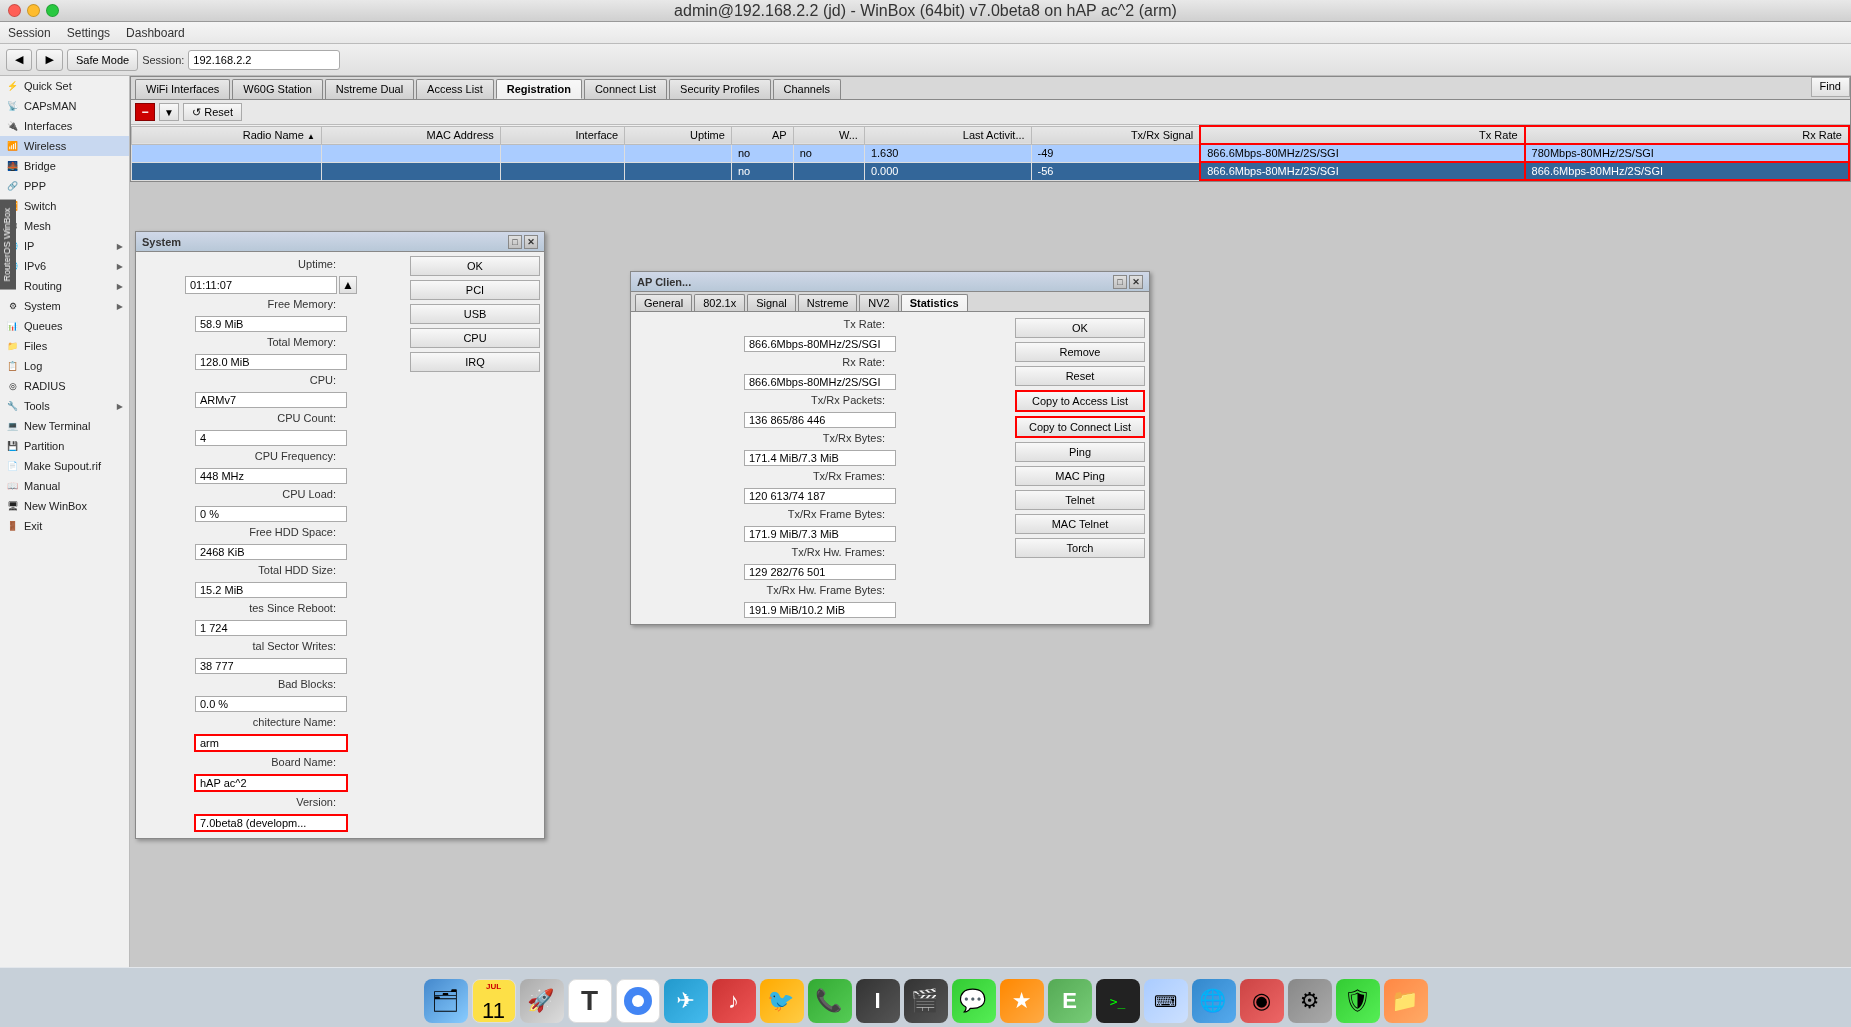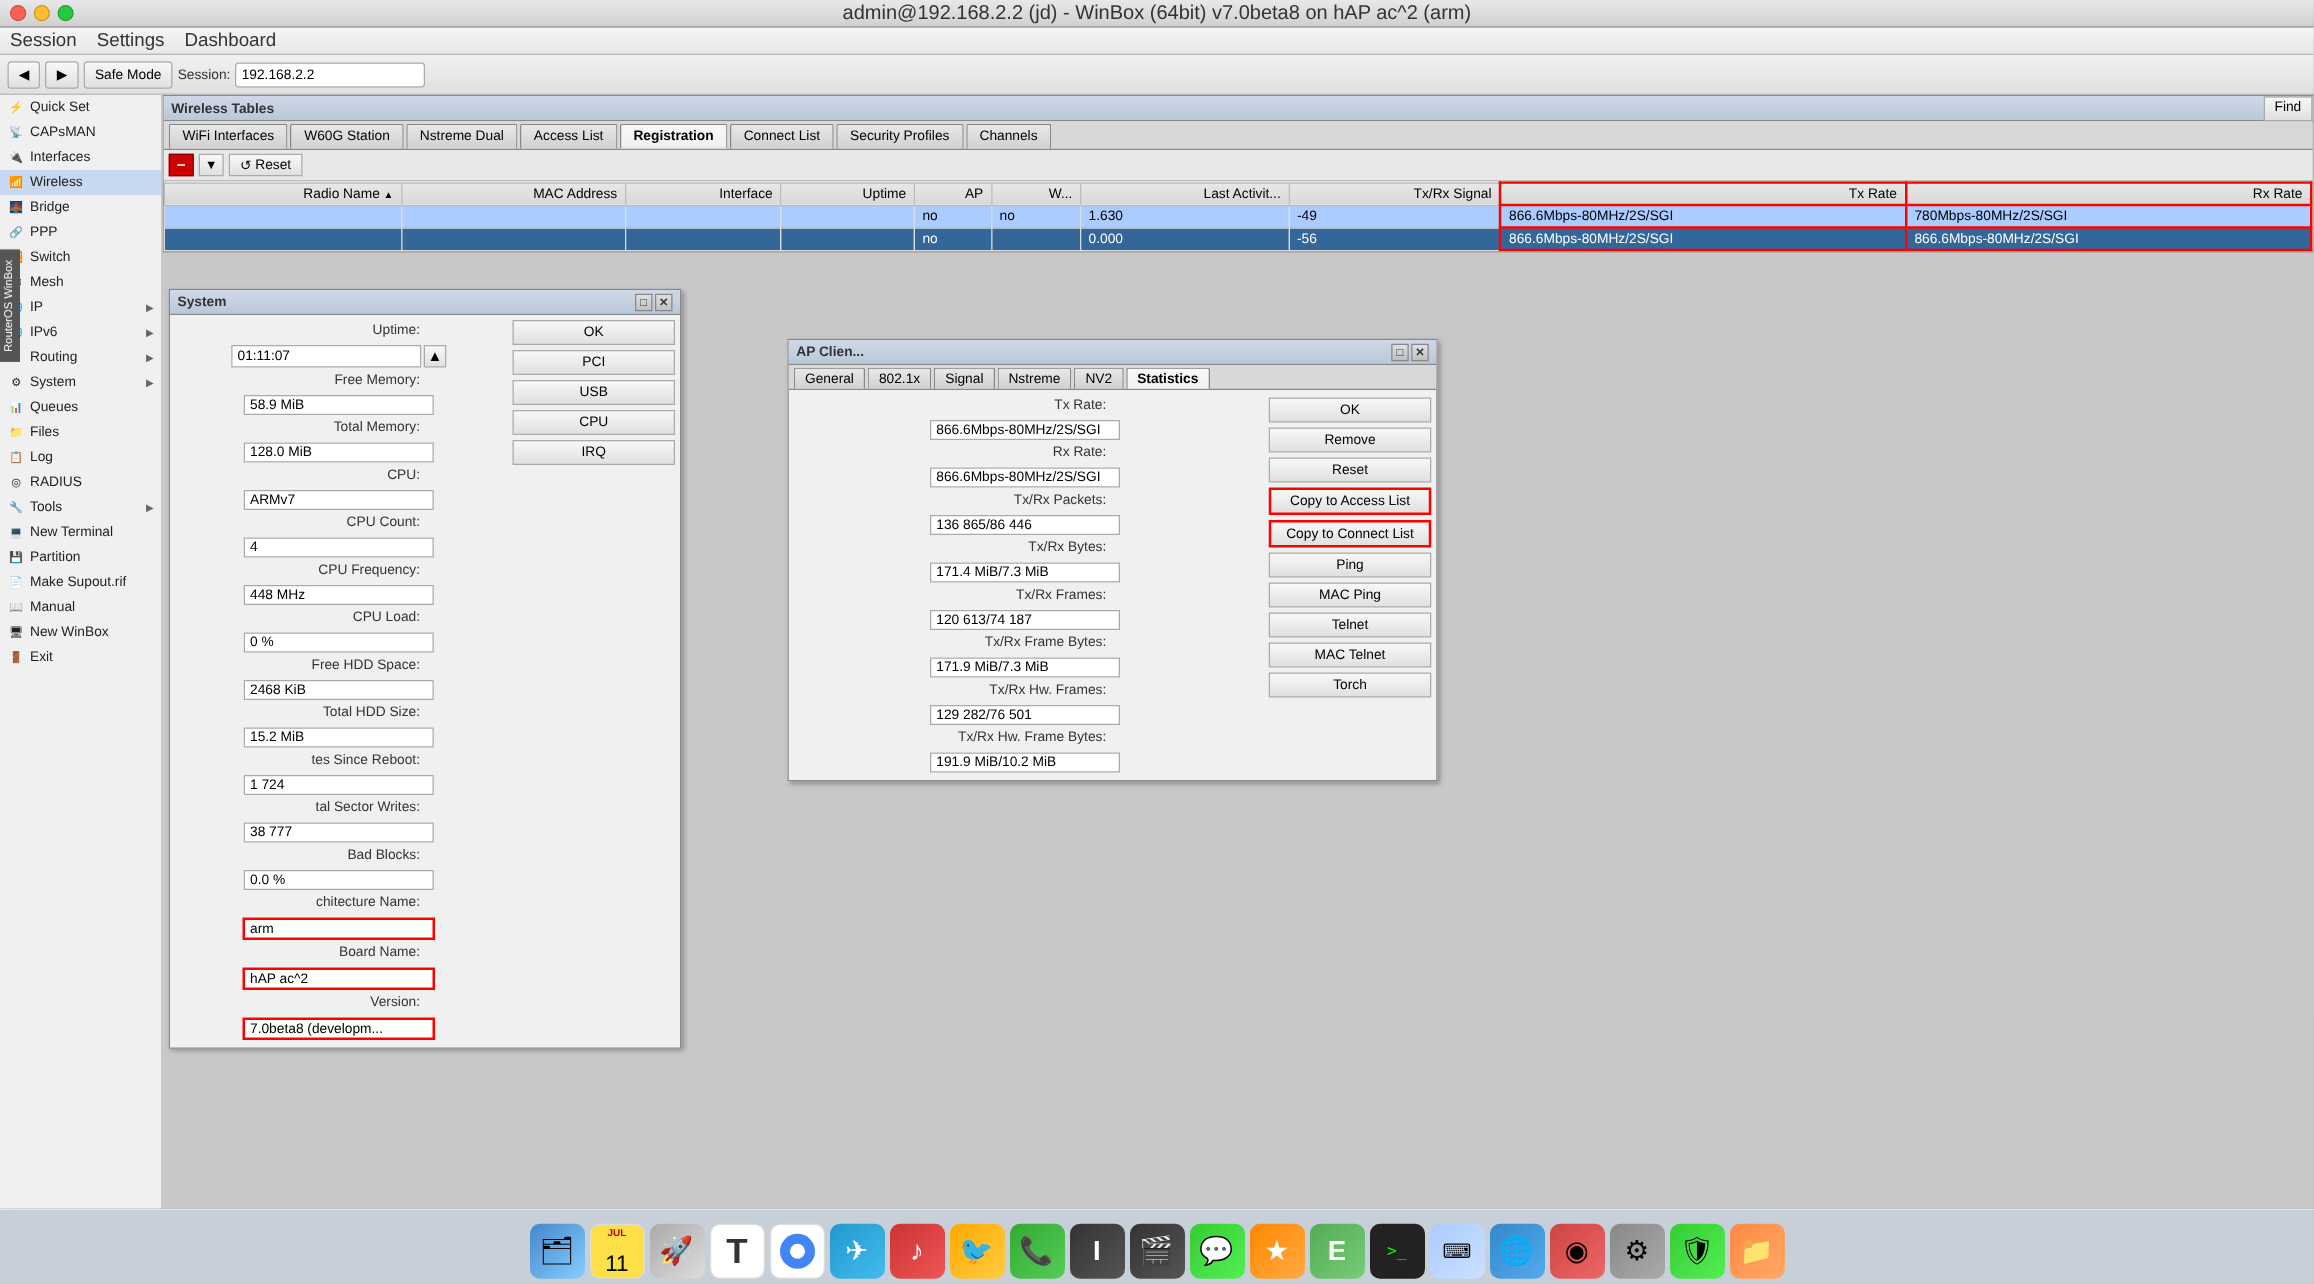--- a/index.html
+++ b/index.html
@@ -34,21 +34,21 @@
     
     .menu-bar {
       background: linear-gradient(to bottom, #f5f5f5, #e8e8e8);
       height: 22px;
       display: flex;
       align-items: center;
       padding: 0 8px;
       border-bottom: 1px solid #bbb;
       gap: 16px;
     }
-    .menu-item { font-size: 15px; color: #333; cursor: pointer; }
+    .menu-item { font-size: 12px; color: #333; cursor: pointer; }
 
     
     .toolbar {
       background: linear-gradient(to bottom, #f0f0f0, #e0e0e0);
       height: 32px;
       display: flex;
       align-items: center;
       padding: 0 6px;
       border-bottom: 1px solid #bbb;
       gap: 4px;
@@ -534,23 +534,20 @@
     </div>
     <div class="sidebar-item">
       <span class="sidebar-icon">🚪</span>
       <span>Exit</span>
     </div>
   </div>
 
   <div class="content-area">
 
     <div class="wireless-tables-window">
-      <div class="window-title-bar">
-        <span class="win-title">Wireless Tables</span>
-      </div>
 
       <div class="tabs-bar">
         <div class="tab"><span>WiFi Interfaces</span></div>
         <div class="tab"><span>W60G Station</span></div>
         <div class="tab"><span>Nstreme Dual</span></div>
         <div class="tab"><span>Access List</span></div>
         <div class="tab active"><span>Registration</span></div>
         <div class="tab"><span>Connect List</span></div>
         <div class="tab"><span>Security Profiles</span></div>
         <div class="tab"><span>Channels</span></div>
@@ -763,21 +760,21 @@
       </div>
     </div>
 
   </div>
 </div>
 
 <div class="dock">
   <div class="dock-item" style="background: linear-gradient(135deg, #4488cc, #88ccff);">🗂</div>
   <div class="dock-item" style="background: #fde047; border: 1px solid #ddd; position:relative;">
     <span style="position:absolute; top:2px; font-size:8px; color:#cc0000; font-weight:bold;">JUL</span>
-    <span style="margin-top:20px; font-size:18px;">11</span>
+    <span style="margin-top:20px; font-size:22px;">11</span>
   </div>
   <div class="dock-item" style="background: linear-gradient(135deg, #aaa, #ddd);">🚀</div>
   <div class="dock-item" style="background: white; border:1px solid #ddd; font-size:28px; font-weight:bold; color:#333;">T</div>
   <div class="dock-item" style="background: white; border:1px solid #ddd;">
     <svg width="32" height="32" viewBox="0 0 32 32">
         <circle cx="16" cy="16" r="14" fill="#4285f4"></circle>
         <circle cx="16" cy="16" r="6" fill="white"></circle>
       </svg>
   </div>
   <div class="dock-item" style="background: linear-gradient(135deg, #2299cc, #44bbee); color:white; font-size:22px;">✈</div>

